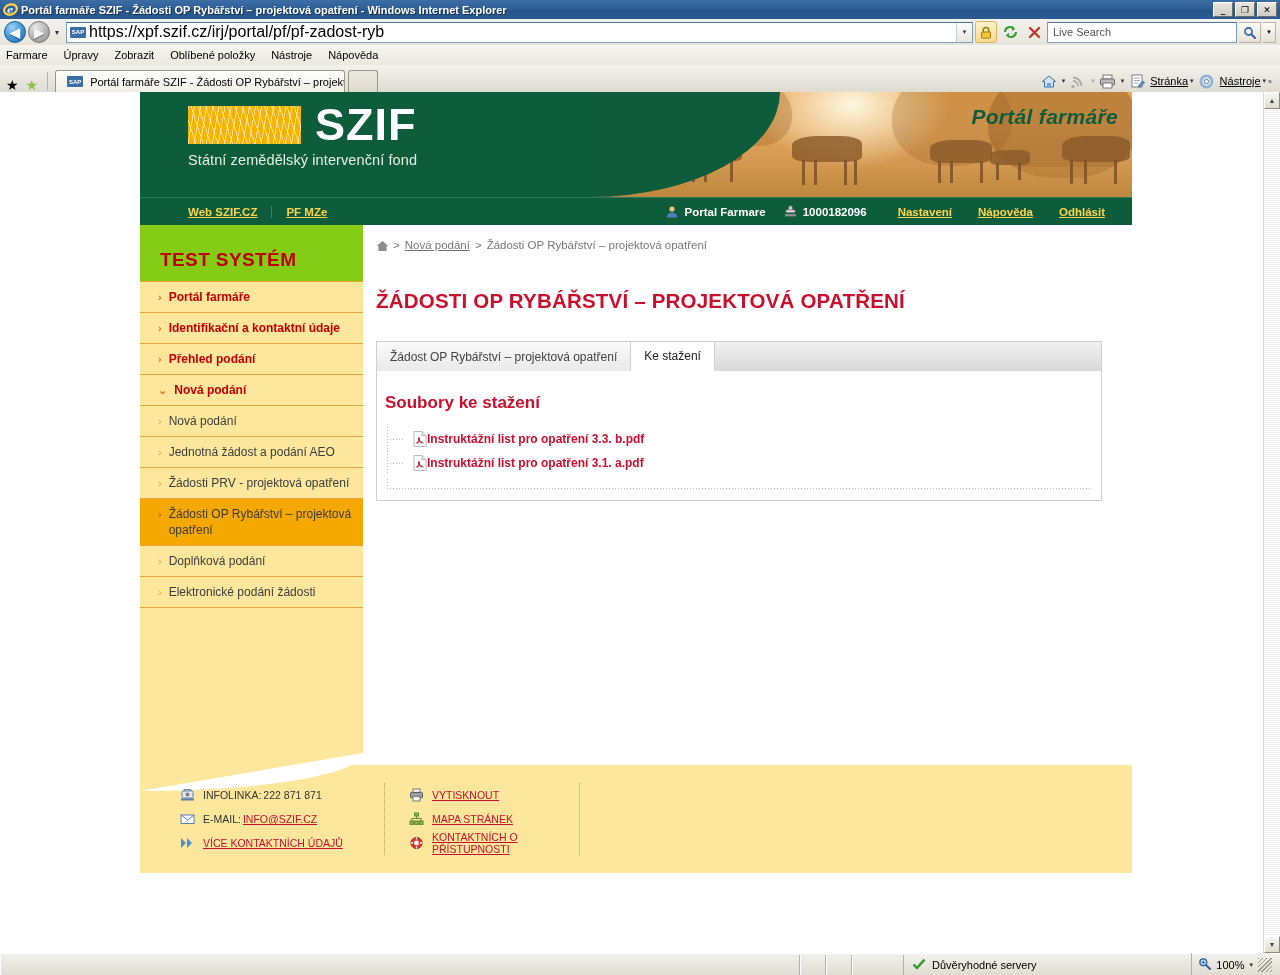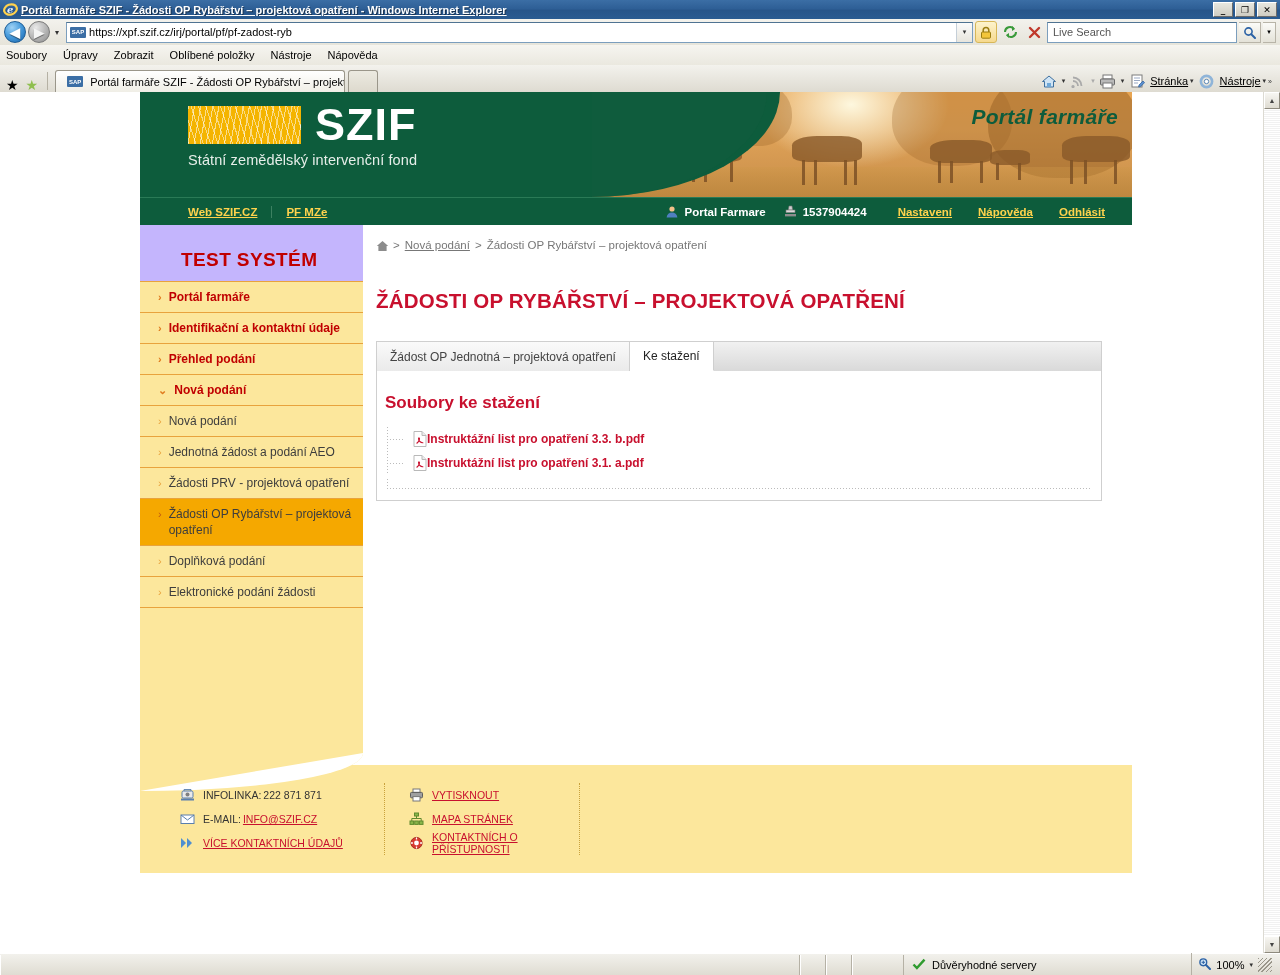--- a/index.html
+++ b/index.html
@@ -15,21 +15,21 @@
   .ie-window { width: 1280px; height: 975px; position: relative; display: flex; flex-direction: column;
                background: linear-gradient(to bottom,#ecebe5,#e3e1d8); }
 
   .titlebar {
     height: 19px;
     background: linear-gradient(to bottom,#3b6ea5 0%,#2e5f96 45%,#27558a 55%,#2a5b91 100%);
     display: flex; align-items: center; padding: 0 2px 0 3px; color: #fff;
     font-size: 11px; font-weight: bold; position: relative;
   }
   .title-ie-icon { width: 15px; height: 15px; margin-right: 3px; position: relative; flex: none; }
-  .title-text { white-space: nowrap; overflow: hidden; text-shadow: 1px 1px 0 rgba(0,0,0,.45); text-decoration: underline; }
+  .title-text { white-space: nowrap; overflow: hidden; text-shadow: 1px 1px 0 rgba(0,0,0,.45); }
   .win-btns { position: absolute; right: 3px; top: 2px; display: flex; gap: 2px; }
   .win-btn {
     width: 20px; height: 15px; background: linear-gradient(to bottom,#e7e7e0,#cfccc2);
     border: 1px solid #fff; border-right-color:#6b6b6b; border-bottom-color:#6b6b6b;
     color: #000; font-size: 9px; display: flex; align-items: center; justify-content: center;
     font-family: "DejaVu Sans", sans-serif;
   }
 
   .navbar { height: 26px; display: flex; align-items: center; padding: 2px 4px; gap: 2px;
             background: linear-gradient(to bottom,#f3f2ed,#e6e4da); }
@@ -37,21 +37,21 @@
                 font-size: 13px; color: #fff; font-weight: bold;
                 background: radial-gradient(circle at 35% 28%, #9fd2f5 0%, #4b9ede 45%, #1664ac 100%);
                 border: 1px solid #1d5d96; text-shadow: 0 1px 1px rgba(0,0,0,.5); }
   .nav-circle.fwd { background: radial-gradient(circle at 35% 28%, #e9e9e9 0%, #bdbdbd 45%, #8a8a8a 100%);
                     border-color:#7a7a7a; color:#f4f4f4;}
   .nav-drop { font-size: 8px; color: #333; padding: 0 3px; }
   .addr-wrap { flex: 1; display: flex; align-items: center; height: 21px; background: #fff;
                border: 1px solid #7b9ebd; border-top-color:#4f7392; margin-left:2px; }
   .sap-badge { width: 16px; height: 11px; margin: 0 3px 0 3px; background: #3b6ea5; color:#fff; font-size:6px;
                display:flex; align-items:center; justify-content:center; font-weight:bold; border-radius:1px; flex:none;}
-  .addr-url { flex: 1; font-size: 11px; color: #000; white-space: nowrap; overflow: hidden; }
+  .addr-url { flex: 1; font-size: 16px; color: #000; white-space: nowrap; overflow: hidden; }
   .addr-drop { width: 16px; height: 19px; border-left: 1px solid #c5cfd8; display:flex;align-items:center;justify-content:center;
                font-size: 7px; color:#333; background: linear-gradient(to bottom,#fbfbfb,#e7e5dd); flex:none;}
   .tb-btn { width: 22px; height: 22px; display:flex; align-items:center; justify-content:center; font-size: 13px; flex:none;}
   .tb-btn.sel { background: linear-gradient(to bottom,#fdf3cc,#f6d98e); border: 1px solid #d7b758; border-radius: 3px;}
   .search-box { width: 190px; height: 21px; background: #fff; border: 1px solid #7b9ebd; border-top-color:#4f7392;
                 display:flex; align-items:center; font-size: 11px; color: #555; padding-left:5px; flex:none;}
   .search-go { width: 22px; height: 21px; display:flex;align-items:center;justify-content:center;
                border: 1px solid #b8b4a8; border-left:none; background: linear-gradient(to bottom,#fbfbf8,#e4e2d8); flex:none;}
   .search-go2 { width: 13px; height: 21px; display:flex;align-items:center;justify-content:center; font-size:7px;
                border: 1px solid #b8b4a8; border-left:none; background: linear-gradient(to bottom,#fbfbf8,#e4e2d8); flex:none;}
@@ -122,21 +122,21 @@
   .nav-right { margin-left: auto; display: flex; align-items: center; gap: 0; padding-right: 14px; }
   .nav-right .user { color: #fff; font-size: 11.5px; font-weight: bold; display:flex; align-items:center; gap: 6px; }
   .nav-right a { padding: 0 13px; }
   .ico-user { width: 14px; height: 13px; display:inline-block; position: relative; }
   .ico-stamp { width: 13px; height: 13px; display:inline-block; position: relative; }
 
   .body-area { position: relative; background: #fff; min-height: 540px; }
 
   
   .sidebar { position: absolute; left: 0; top: 0; width: 223px; }
-  .sb-top { background: #c4b5fd; padding: 24px 0 10px 41px; }
+  .sb-top { background: #84cc16; padding: 24px 0 10px 20px; }
   .sb-title { color: #c00000; font-size: 19px; font-weight: bold; letter-spacing: .4px; }
   .sb-list { background: #fce79c; }
   .sb-item { border-top: 1px solid #e8a33d; padding: 7px 10px 7px 18px; font-size: 12px; color: #c00000;
              font-weight: bold; display: flex; gap: 7px; align-items: flex-start; line-height: 16px; }
   .sb-item .chev { color: #e07b1e; font-size: 11px; line-height: 16px; }
   .sb-item.sub { font-weight: normal; color: #3d3d3d; font-size: 12px; padding-left: 18px; }
   .sb-item.sub .chev { color: #e8a33d; }
   .sb-item.active { background: #f5a800; color: #3d3d3d; }
   .sb-item.active .chev { color: #c05a10; }
   .sb-item.last { border-bottom: 1px solid #e8a33d; }
@@ -249,21 +249,21 @@
     <span class="search-go">
       <svg width="13" height="13" viewBox="0 0 13 13">
         <circle cx="5.5" cy="5.5" r="3.6" fill="none" stroke="#2c62a5" stroke-width="1.6"></circle>
         <path d="M8.3 8.3L12 12" stroke="#2c62a5" stroke-width="2" stroke-linecap="round"></path>
       </svg>
     </span>
     <span class="search-go2">▾</span>
   </div>
 
   <div class="menubar">
-    <span>Soubory</span>
+    <span>Farmare</span>
     <span>Úpravy</span>
     <span>Zobrazit</span>
     <span>Oblíbené položky</span>
     <span>Nástroje</span>
     <span>Nápověda</span>
   </div>
 
   <div class="tabbar">
     <span class="fav-star">★</span>
     <span class="fav-star" style="color:#8fbf4f">★</span>
@@ -386,21 +386,21 @@
               <span>Portal Farmare</span>
             </span>
             <span class="user" style="margin-left:18px">
               <span class="ico-stamp">
                 <svg width="13" height="13" viewBox="0 0 13 13">
                   <path d="M5 1h3l.6 4H4.4z" fill="#cfcfcf" stroke="#777" stroke-width=".6"></path>
                   <rect x="2" y="5" width="9" height="2.6" fill="#dadada" stroke="#777" stroke-width=".6"></rect>
                   <rect x="1" y="9" width="11" height="2.4" fill="#8d8d8d"></rect>
                 </svg>
               </span>
-              <span>1537904424</span>
+              <span>1000182096</span>
             </span>
             <a style="margin-left:18px">Nastavení</a>
             <a>Nápověda</a>
             <a>Odhlásit</a>
           </span>
         </div>
 
         <div class="body-area">
 
           <div class="sidebar">
@@ -464,21 +464,21 @@
               <span>&gt;</span>
               <a>Nová podání</a>
               <span>&gt;</span>
               <span>Žádosti OP Rybářství – projektová opatření</span>
             </div>
 
             <h1 class="page-title">ŽÁDOSTI OP RYBÁŘSTVÍ – PROJEKTOVÁ OPATŘENÍ</h1>
 
             <div class="tabstrip">
               <span class="t inactive">
-                <span>Žádost OP Jednotná – projektová opatření</span>
+                <span>Žádost OP Rybářství – projektová opatření</span>
               </span>
               <span class="t active">
                 <span>Ke stažení</span>
               </span>
             </div>
 
             <div class="tab-panel">
               <h2 class="sec-title">Soubory ke stažení</h2>
               <div class="file-tree">
                 <div class="file-row">

